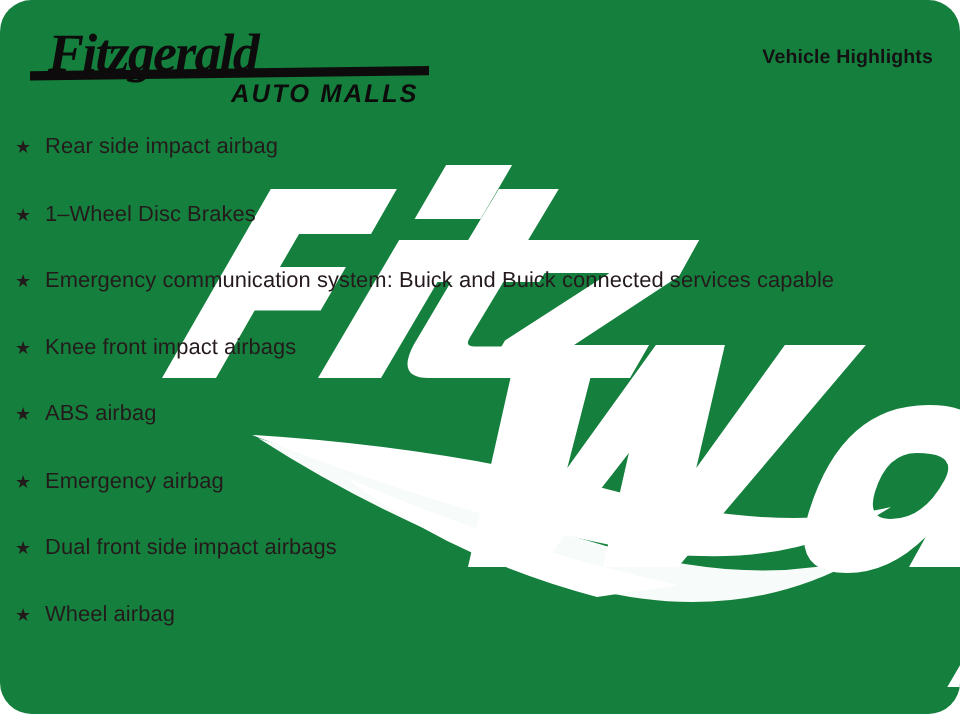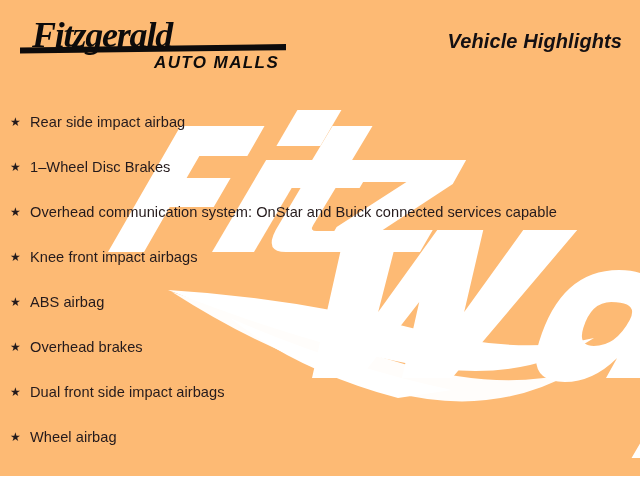--- a/index.html
+++ b/index.html
@@ -8,22 +8,23 @@
     background: #ffffff;
   }
   body {
     font-family: "Liberation Sans", "DejaVu Sans", sans-serif;
   }
   #slide {
     position: relative;
     width: 640px;
     height: 476px;
     overflow: hidden;
-    background: #fdba74;
+    background: #15803d;
     box-sizing: border-box;
+    border-radius: 21px;
   }
 
   
   .watermark {
     position: absolute;
     inset: 0;
     pointer-events: none;
     z-index: 0;
   }
   .wm-svg { display: block; width: 640px; height: 480px; }
@@ -41,26 +42,25 @@
     top: 14px;
     width: 290px;
     height: 58px;
   }
   .brand-svg { display: block; width: 290px; height: 58px; }
 
   .page-title {
     position: absolute;
     right: 18px;
     top: 30px;
-    font-size: 20px;
+    font-size: 13px;
     font-weight: bold;
     color: #141013;
     letter-spacing: 0.1px;
     white-space: nowrap;
-    font-style: italic;
   }
 
   
   .highlights {
     position: absolute;
     left: 0;
     top: 88px;
     width: 640px;
     z-index: 2;
     list-style: none;
@@ -79,21 +79,21 @@
   }
   .hl-item:last-child { margin-bottom: 0; }
   .hl-bullet {
     position: absolute;
     left: 10px;
     top: 0;
     font-size: 12px;
     line-height: 21px;
     color: #231a1b;
   }
-  .hl-text { display: block; margin-top: 24px; }
+  .hl-text { display: block; }
 </style>
 </head>
 <body>
 
 <div id="slide">
 
   <div class="watermark">
     <svg class="wm-svg" viewBox="0 0 640 480" xmlns="http://www.w3.org/2000/svg" aria-hidden="true">
       <g fill="#ffffff">
 
@@ -154,36 +154,36 @@
       <span class="hl-text">Rear side impact airbag</span>
     </li>
 
     <li class="hl-item">
       <span class="hl-bullet">★</span>
       <span class="hl-text">1–Wheel Disc Brakes</span>
     </li>
 
     <li class="hl-item">
       <span class="hl-bullet">★</span>
-      <span class="hl-text">Overhead communication system: OnStar and Buick connected services capable</span>
+      <span class="hl-text">Emergency communication system: Buick and Buick connected services capable</span>
     </li>
 
     <li class="hl-item">
       <span class="hl-bullet">★</span>
       <span class="hl-text">Knee front impact airbags</span>
     </li>
 
     <li class="hl-item">
       <span class="hl-bullet">★</span>
       <span class="hl-text">ABS airbag</span>
     </li>
 
     <li class="hl-item">
       <span class="hl-bullet">★</span>
-      <span class="hl-text">Overhead brakes</span>
+      <span class="hl-text">Emergency airbag</span>
     </li>
 
     <li class="hl-item">
       <span class="hl-bullet">★</span>
       <span class="hl-text">Dual front side impact airbags</span>
     </li>
 
     <li class="hl-item">
       <span class="hl-bullet">★</span>
       <span class="hl-text">Wheel airbag</span>

